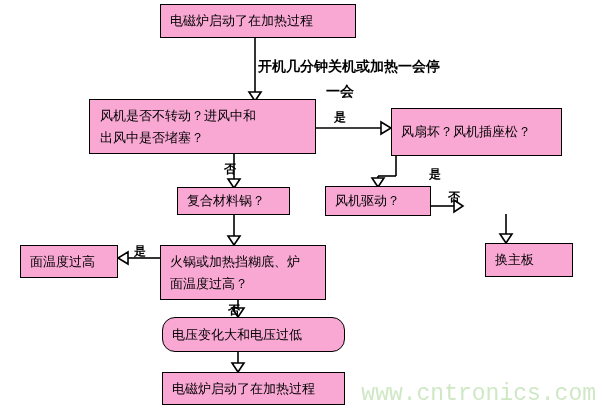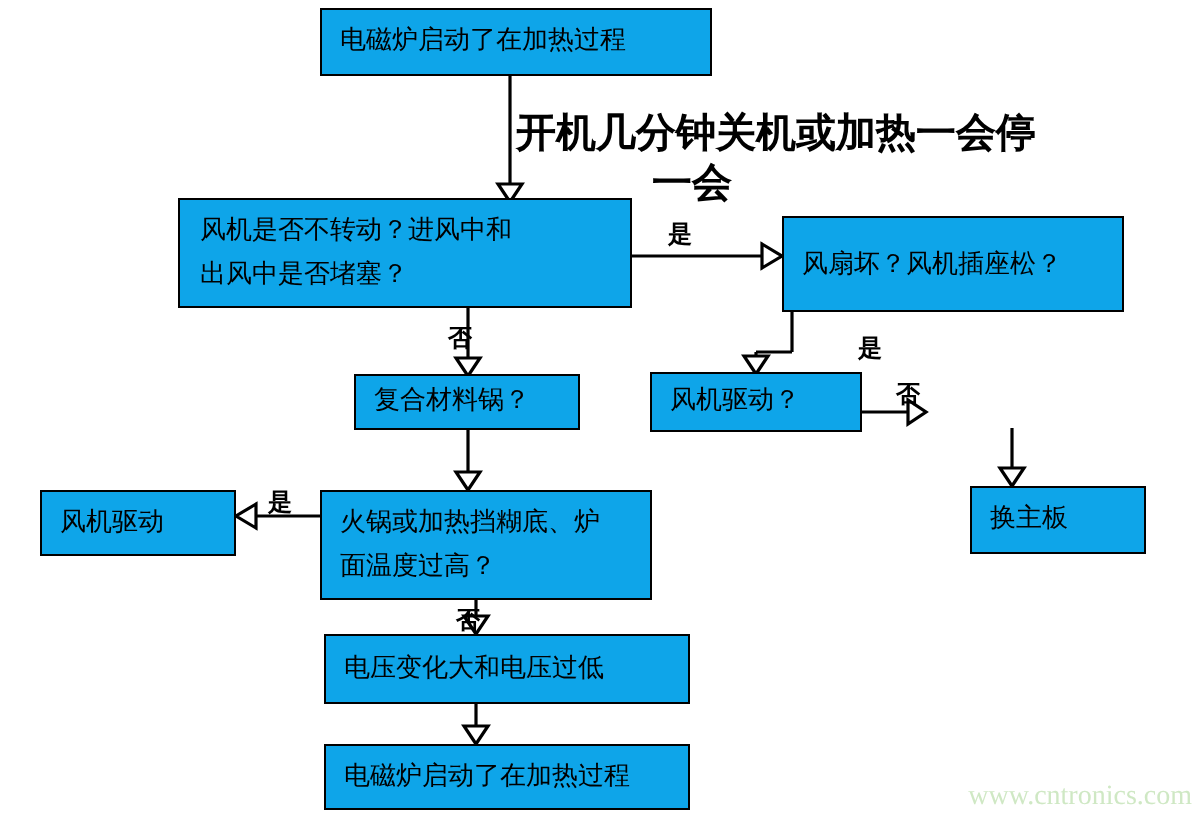--- a/index.html
+++ b/index.html
@@ -7,58 +7,58 @@
     width:602px;height:413px;
     background:#ffffff;
     font-family:"DejaVu Sans","Liberation Sans",sans-serif;
     position:relative;
     overflow:hidden;
   }
   #canvas{position:absolute;left:0;top:0;width:602px;height:413px;}
   .node{
     position:absolute;
     border:1.6px solid #000;
-    background:#0ea5e9;
+    background:#f9a8d4;
     box-sizing:border-box;
     display:flex;
     align-items:center;
     justify-content:flex-start;
     color:#000;
     font-size:13px;
     line-height:22px;
     padding:2px 6px 2px 9px;
     white-space:pre-line;
     z-index:3;
   }
   .freetext{
     position:absolute;
-    font-size:20px;
+    font-size:14px;
     font-weight:bold;
     color:#000;
     line-height:25px;
     z-index:3;
     white-space:pre;
   }
   .elabel{
     position:absolute;
     font-size:12px;
     font-weight:bold;
     color:#000;
     z-index:5;
     background:transparent;
     line-height:13px;
   }
   .watermark{
     position:absolute;
     right:6px;bottom:6px;
-    font-size:14px;
+    font-size:23px;
     color:#cfe8c4;
     letter-spacing:0px;
     z-index:2;
-    font-family:Liberation Serif, serif;
+    font-family:Liberation Mono, monospace;
   }
   svg#edges{position:absolute;left:0;top:0;width:602px;height:413px;z-index:1;}
   svg#edges line, svg#edges path{stroke:#000;stroke-width:1.6;fill:none;}
 </style>
 </head>
 <body>
 
 <div id="canvas">
 
   <svg id="edges" xmlns="http://www.w3.org/2000/svg">
@@ -107,26 +107,26 @@
 
   <div class="node" style="left:391px;top:108px;width:171px;height:48px;font-family:Liberation Serif, serif;">风扇坏？风机插座松？</div>
 
   <div class="node" style="left:325px;top:186px;width:106px;height:30px;">风机驱动？</div>
 
   <div class="node" style="left:177px;top:187px;width:113px;height:28px;">复合材料锅？</div>
 
 
   <div class="node" style="left:463px;top:243px;width:88px;height:34px;margin-left:22px;">换主板</div>
 
-  <div class="node" style="left:20px;top:245px;width:98px;height:33px;">风机驱动</div>
+  <div class="node" style="left:20px;top:245px;width:98px;height:33px;">面温度过高</div>
 
   <div class="node" style="left:160px;top:245px;width:166px;height:55px;flex-direction:column;align-items:flex-start;justify-content:center;">火锅或加热挡糊底、炉
 面温度过高？</div>
 
-  <div class="node" style="left:162px;top:317px;width:183px;height:35px;">电压变化大和电压过低</div>
+  <div class="node" style="left:162px;top:317px;width:183px;height:35px;border-radius:13px;">电压变化大和电压过低</div>
 
   <div class="node" style="left:162px;top:372px;width:183px;height:33px;">电磁炉启动了在加热过程</div>
 
   <div class="elabel" style="left:334px;top:111px;">是</div>
   <div class="elabel" style="left:224px;top:163px;">否</div>
   <div class="elabel" style="left:429px;top:168px;">是</div>
   <div class="elabel" style="left:448px;top:191px;">否</div>
   <div class="elabel" style="left:134px;top:245px;">是</div>
   <div class="elabel" style="left:228px;top:304px;">否</div>
 

